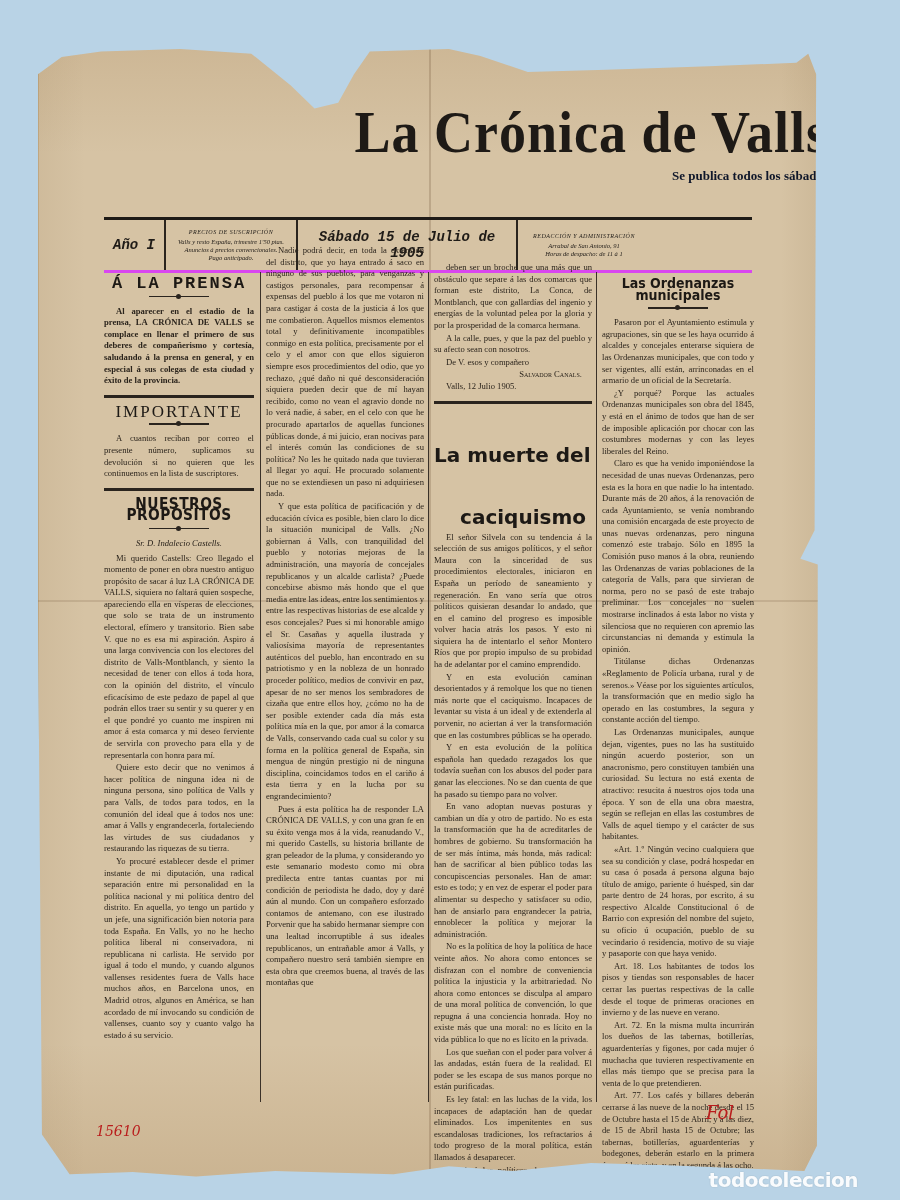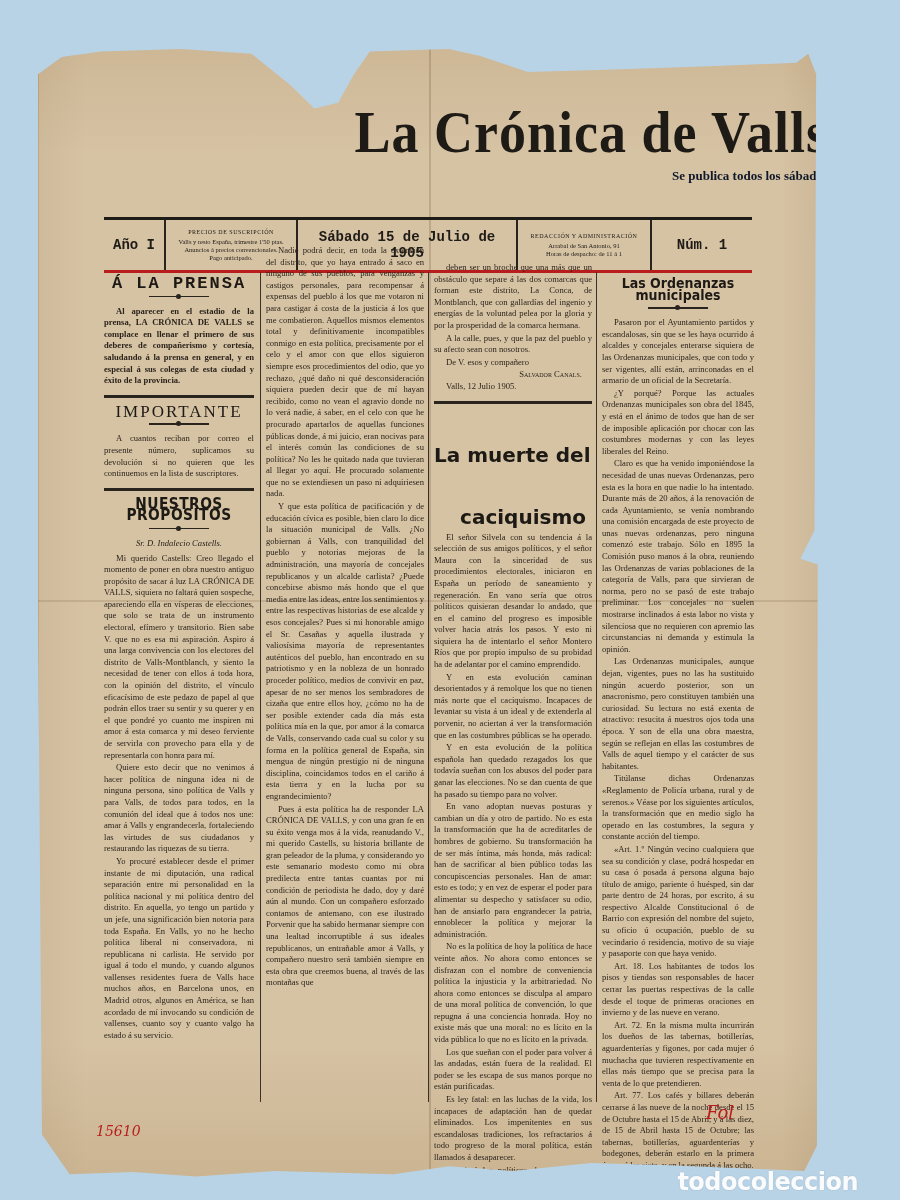--- a/index.html
+++ b/index.html
@@ -8,21 +8,21 @@
     clip-path:polygon(0% 3%,3% 1.5%,8% 1%,18% 0.8%,27% 1.2%,32% 4%,35% 6%,38% 5.5%,40% 3%,42% 1%,52% 0.8%,56% 1.4%,62% 2.8%,72% 2.6%,85% 2.3%,96% 2%,97.5% 1.2%,98.5% 3%,98.3% 43%,96.5% 45.5%,98.7% 46%,98.6% 97%,97% 99.2%,80% 98.7%,70% 98.5%,60% 99.2%,52% 98.8%,45% 99.5%,30% 99.2%,20% 99.7%,12% 99.3%,4% 99.5%,0.5% 96%,0% 50%);
     box-shadow:0 0 0 1px #c6ad88 inset;}
   .paper-inner{position:absolute;inset:0;background:
      linear-gradient(90deg,rgba(120,90,50,.08) 0,rgba(0,0,0,0) 6%,rgba(0,0,0,0) 94%,rgba(120,90,50,.12) 100%),
      linear-gradient(180deg,rgba(150,110,60,.15) 0,rgba(0,0,0,0) 10%,rgba(0,0,0,0) 88%,rgba(150,110,60,.18) 100%);}
   .fold-v{position:absolute;left:391px;top:0;width:2px;height:100%;background:rgba(110,85,55,.25);}
   .fold-h{position:absolute;left:0;top:560px;width:100%;height:2px;background:rgba(110,85,55,.18);}
   .masthead{position:absolute;left:0;top:62px;width:790px;text-align:right;}
   .masthead h1{margin:0;font-family:"Liberation Serif",serif;font-weight:bold;font-size:54px;letter-spacing:1px;color:#1e1a16;transform:scaleY(1.08);}
   .tagline{font-family:"Liberation Serif",serif;font-size:13px;color:#0f172a;margin-top:4px;font-weight:bold;}
-  .infobar{position:absolute;left:66px;top:177px;width:648px;height:50px;border-top:3px solid #1f1b17;border-bottom:3px solid #b91c1c;display:flex;align-items:stretch;}
+  .infobar{position:absolute;left:66px;top:177px;width:648px;height:50px;border-top:3px solid #1f1b17;border-bottom:3px solid #d946ef;display:flex;align-items:stretch;font-style:italic;}
   .infobar .cell{display:flex;align-items:center;justify-content:center;flex-direction:column;border-right:2px solid #2a241e;text-align:center;color:#1f1b17;}
   .infobar .cell:last-child{border-right:none;}
   .cell.ano{width:60px;font-size:14px;font-weight:bold;font-family:"Liberation Mono",monospace;}
   .cell.prices{width:130px;font-size:6.5px;line-height:8px;}
   .cell.date{width:218px;font-size:14px;font-weight:bold;font-family:"Liberation Mono",monospace;}
   .cell.admin{width:132px;font-size:6.5px;line-height:8px;}
   .cell.num{flex:1;font-size:14px;font-weight:bold;font-family:"Liberation Mono",monospace;}
   .cell .small-title{font-size:6px;letter-spacing:.5px;margin-bottom:2px;}
   .col{position:absolute;top:230px;font-size:8.6px;line-height:11.6px;color:#2b241c;text-align:justify;}
   .col p{margin:0 0 1px 0;text-indent:12px;}
@@ -37,21 +37,21 @@
   .head.muerte span:last-child{text-align:right;padding-right:6px;}
   .orn{width:60px;height:6px;margin:3px auto 6px;position:relative;}
   .orn:before{content:"";position:absolute;left:0;top:2px;width:100%;height:1.5px;background:#2a241e;}
   .orn:after{content:"";position:absolute;left:27px;top:0;width:5px;height:5px;border-radius:50%;background:#2a241e;}
   .hrule{height:3px;background:#2a241e;margin:8px 0;}
   .bold-para{font-weight:bold;}
   .byline{text-align:center;font-style:italic;margin:3px 0;}
   .sig{text-align:right;font-variant:small-caps;padding-right:10px;}
   .place{text-indent:12px;}
   .handwrite{position:absolute;font-family:"DejaVu Serif",serif;font-style:italic;color:#b91c1c;font-size:14px;}
-  .watermark{position:absolute;right:42px;top:1168px;color:#ffffff;font-family:"DejaVu Sans",sans-serif;font-weight:bold;font-size:24px;letter-spacing:-.5px;opacity:.92;text-shadow:0 0 2px rgba(0,0,0,.15);}
+  .watermark{position:absolute;right:42px;top:1168px;color:#ffffff;font-family:"DejaVu Sans",sans-serif;font-weight:bold;font-size:20px;letter-spacing:-.5px;opacity:.92;text-shadow:0 0 2px rgba(0,0,0,.15);}
 </style>
 </head>
 <body>
 
 <div class="paper">
   <div class="paper-inner"></div>
   <div class="fold-v"></div>
   <div class="fold-h"></div>
 
   <div class="masthead">
@@ -66,21 +66,20 @@
       <div>Valls y resto España, trimestre 1'50 ptas.</div>
       <div>Anuncios á precios convencionales.</div>
       <div>Pago anticipado.</div>
     </div>
     <div class="cell date">Sábado 15 de Julio de 1905</div>
     <div class="cell admin">
       <div class="small-title">REDACCIÓN Y ADMINISTRACIÓN</div>
       <div>Arrabal de San Antonio, 91</div>
       <div>Horas de despacho: de 11 á 1</div>
     </div>
-    <div class="cell num">Núm. 1</div>
   </div>
 
   <div class="col" style="left:66px;width:150px;">
     <div class="head prensa">Á LA PRENSA</div>
     <div class="orn"></div>
     <p class="bold-para">Al aparecer en el estadio de la prensa, LA CRÓNICA DE VALLS se complace en llenar el primero de sus deberes de compañerismo y cortesía, saludando á la prensa en general, y en especial á sus colegas de esta ciudad y éxito de la provincia.</p>
     <div class="hrule"></div>
     <div class="head importante">IMPORTANTE</div>
     <div class="orn"></div>
     <p>A cuantos reciban por correo el presente número, suplicamos su devolución si no quieren que les continuemos en la lista de suscriptores.</p>
@@ -119,25 +118,25 @@
     <p>No es la política de hoy la política de hace veinte años. No ahora como entonces se disfrazan con el nombre de conveniencia política la injusticia y la arbitrariedad. No ahora como entonces se disculpa al amparo de una moral política de convención, lo que repugna á una conciencia honrada. Hoy no existe más que una moral: no es lícito en la vida pública lo que no es lícito en la privada.</p>
     <p>Los que sueñan con el poder para volver á las andadas, están fuera de la realidad. El poder se les escapa de sus manos porque no están purificadas.</p>
     <p>Es ley fatal: en las luchas de la vida, los incapaces de adaptación han de quedar eliminados. Los impenitentes en sus escandalosas tradiciones, los refractarios á todo progreso de la moral política, están llamados á desaparecer.</p>
     <p>Y así, á los políticos de oficio, á los vividores de ayer, han sucedido los intelectuales de hoy: los que tienen un pensamiento que realizar, una fama á que atender y una enseñanza que difundir.—H.</p>
   </div>
   <div class="rule-v" style="left:558px;"></div>
 
   <div class="col" style="left:564px;width:152px;">
     <div class="head ordenanzas">Las Ordenanzas municipales</div>
     <div class="orn"></div>
-    <p>Pasaron por el Ayuntamiento partidos y escandalosas, sin que se les haya ocurrido á alcaldes y concejales enterarse siquiera de las Ordenanzas municipales, que con todo y ser vigentes, allí están, arrinconadas en el armario de un oficial de la Secretaría.</p>
+    <p>Pasaron por el Ayuntamiento estimula y agrupaciones, sin que se les haya ocurrido á alcaldes y concejales enterarse siquiera de las Ordenanzas municipales, que con todo y ser vigentes, allí están, arrinconadas en el armario de un oficial de la Secretaría.</p>
     <p>¿Y porqué? Porque las actuales Ordenanzas municipales son obra del 1845, y está en el ánimo de todos que han de ser de imposible aplicación por chocar con las costumbres modernas y con las leyes liberales del Reino.</p>
     <p>Claro es que ha venido imponiéndose la necesidad de unas nuevas Ordenanzas, pero esta es la hora en que nadie lo ha intentado. Durante más de 20 años, á la renovación de cada Ayuntamiento, se venía nombrando una comisión encargada de este proyecto de unas nuevas ordenanzas, pero ninguna comenzó este trabajo. Sólo en 1895 la Comisión puso manos á la obra, reuniendo las Ordenanzas de varias poblaciones de la categoría de Valls, para que sirvieran de norma, pero no se pasó de este trabajo preliminar. Los concejales no suelen mostrarse inclinados á esta labor no vista y silenciosa que no requieren con apremio las circunstancias ni demanda y estimula la opinión.</p>
+    <p>Titúlanse dichas Ordenanzas «Reglamento de Policía urbana, rural y de serenos.» Véase por los siguientes artículos, la transformación que en medio siglo ha operado en las costumbres, la segura y constante acción del tiempo.</p>
     <p>Las Ordenanzas municipales, aunque dejan, vigentes, pues no las ha sustituido ningún acuerdo posterior, son un anacronismo, pero constituyen también una curiosidad. Su lectura no está exenta de atractivo: resucita á nuestros ojos toda una época. Y son de ella una obra maestra, según se reflejan en ellas las costumbres de Valls de aquel tiempo y el carácter de sus habitantes.</p>
-    <p>Titúlanse dichas Ordenanzas «Reglamento de Policía urbana, rural y de serenos.» Véase por los siguientes artículos, la transformación que en medio siglo ha operado en las costumbres, la segura y constante acción del tiempo.</p>
     <p>«Art. 1.º Ningún vecino cualquiera que sea su condición y clase, podrá hospedar en su casa ó posada á persona alguna bajo título de amigo, pariente ó huésped, sin dar parte dentro de 24 horas, por escrito, á su respectivo Alcalde Constitucional ó de Barrio con expresión del nombre del sujeto, su oficio ú ocupación, pueblo de su vecindario ó residencia, motivo de su viaje y pasaporte con que haya venido.</p>
     <p>Art. 18. Los habitantes de todos los pisos y tiendas son responsables de hacer cerrar las puertas respectivas de la calle desde el toque de primeras oraciones en invierno y de las nueve en verano.</p>
     <p>Art. 72. En la misma multa incurrirán los dueños de las tabernas, botillerías, aguardenterías y figones, por cada mujer ó muchacha que tuvieren respectivamente en ellas más tiempo que se precisa para la venta de lo que pretendieren.</p>
     <p>Art. 77. Los cafés y billares deberán cerrarse á las nueve de la noche desde el 15 de Octubre hasta el 15 de Abril, y á las diez, de 15 de Abril hasta 15 de Octubre; las tabernas, botillerías, aguardenterías y bodegones, deberán estarlo en la primera época á las siete, y en la segunda á las ocho.</p>
     <p>Art. 120. Nadie podrá establecer en la villa fábrica alguna de velas de sebo, cola, jabón, ni de curtidos, sin haber obte-</p>
   </div>
 
   <div class="handwrite" style="left:58px;top:1083px;">15610</div>
   <div class="handwrite" style="left:668px;top:1062px;font-size:18px;">Fol</div>
 </div>

